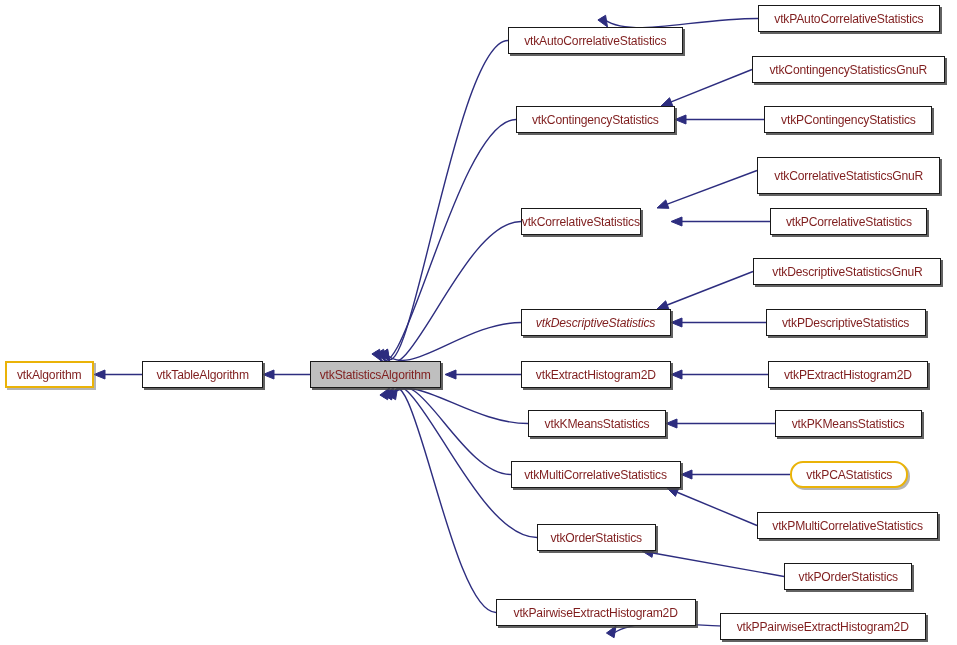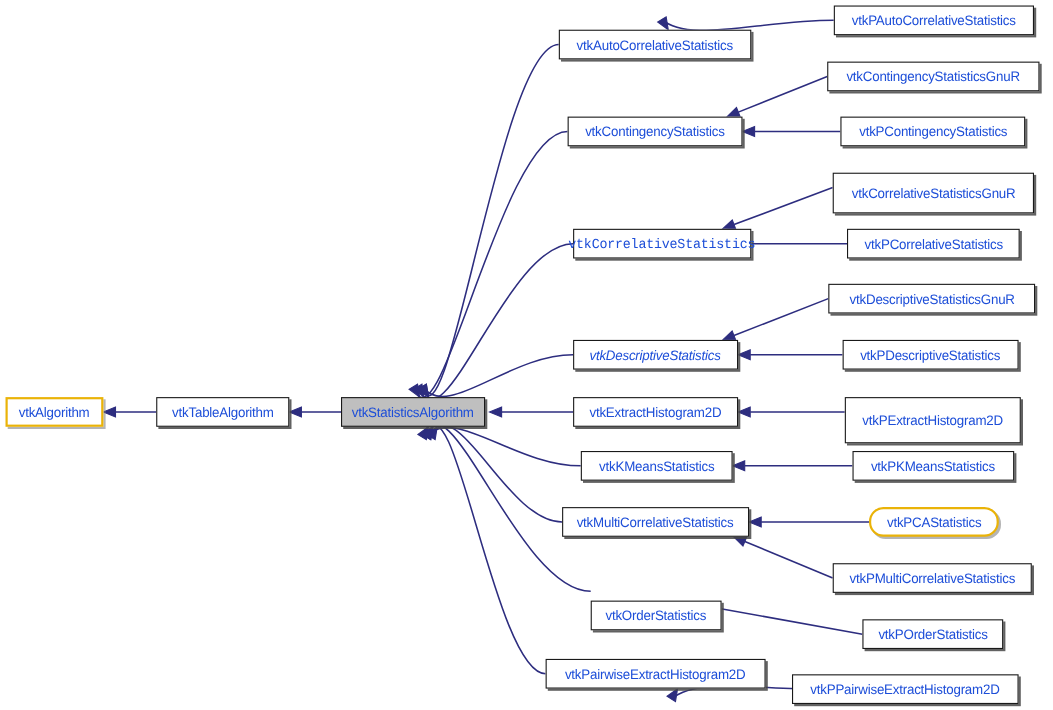--- a/index.html
+++ b/index.html
@@ -26,21 +26,21 @@
   .node {
     position: absolute;
     box-sizing: border-box;
     display: flex;
     align-items: center;
     justify-content: center;
     background: #ffffff;
     border: 1px solid #191919;
     box-shadow: 2px 2px 0 0 rgba(70,70,70,0.85);
     font-size: 12.5px;
-    color: #1d4ed8;
+    color: #7f1d1d;
     letter-spacing: -0.2px;
     white-space: nowrap;
     z-index: 2;
   }
   .node.current {
     background: #bfbfbf;
     border-color: #191919;
   }
   .node.highlight {
     border: 2px solid #eab308;
@@ -115,36 +115,36 @@
       </div>
       <div class="node current" style="left: 310px; top: 361px; width: 131px; height: 27px;">
         <span class="label">vtkStatisticsAlgorithm</span>
       </div>
       <div class="node" style="left: 508px; top: 27px; width: 175px; height: 27px;">
         <span class="label">vtkAutoCorrelativeStatistics</span>
       </div>
       <div class="node" style="left: 516px; top: 106px; width: 159px; height: 27px;">
         <span class="label">vtkContingencyStatistics</span>
       </div>
-      <div class="node" style="left: 521px; top: 208px; width: 162px; height: 27px; font-family: Liberation Mono, monospace;">
+      <div class="node" style="left: 521px; top: 208px; width: 120px; height: 27px;">
         <span class="label">vtkCorrelativeStatistics</span>
       </div>
       <div class="node" style="left: 521px; top: 309px; width: 150px; height: 27px; font-style: italic;">
         <span class="label">vtkDescriptiveStatistics</span>
       </div>
       <div class="node" style="left: 521px; top: 361px; width: 150px; height: 27px;">
         <span class="label">vtkExtractHistogram2D</span>
       </div>
       <div class="node" style="left: 528px; top: 410px; width: 138px; height: 27px;">
         <span class="label">vtkKMeansStatistics</span>
       </div>
       <div class="node" style="left: 511px; top: 461px; width: 170px; height: 27px;">
         <span class="label">vtkMultiCorrelativeStatistics</span>
       </div>
-      <div class="node" style="left: 537px; top: 524px; width: 119px; height: 27px; margin-top: 22px;">
+      <div class="node" style="left: 537px; top: 524px; width: 119px; height: 27px;">
         <span class="label">vtkOrderStatistics</span>
       </div>
       <div class="node" style="left: 496px; top: 599px; width: 200px; height: 27px;">
         <span class="label">vtkPairwiseExtractHistogram2D</span>
       </div>
       <div class="node" style="left: 758px; top: 5px; width: 182px; height: 27px;">
         <span class="label">vtkPAutoCorrelativeStatistics</span>
       </div>
       <div class="node" style="left: 752px; top: 56px; width: 193px; height: 27px;">
         <span class="label">vtkContingencyStatisticsGnuR</span>
@@ -157,21 +157,21 @@
       </div>
       <div class="node" style="left: 770px; top: 208px; width: 157px; height: 27px;">
         <span class="label">vtkPCorrelativeStatistics</span>
       </div>
       <div class="node" style="left: 753px; top: 258px; width: 188px; height: 27px;">
         <span class="label">vtkDescriptiveStatisticsGnuR</span>
       </div>
       <div class="node" style="left: 766px; top: 309px; width: 160px; height: 27px;">
         <span class="label">vtkPDescriptiveStatistics</span>
       </div>
-      <div class="node" style="left: 768px; top: 361px; width: 160px; height: 42px;">
+      <div class="node" style="left: 768px; top: 361px; width: 160px; height: 27px;">
         <span class="label">vtkPExtractHistogram2D</span>
       </div>
       <div class="node" style="left: 775px; top: 410px; width: 147px; height: 27px; align-items: center;">
         <span class="label">vtkPKMeansStatistics</span>
       </div>
       <div class="node highlight" style="left: 790px; top: 461px; width: 118px; height: 27px; border-radius: 13px;">
         <span class="label">vtkPCAStatistics</span>
       </div>
       <div class="node" style="left: 757px; top: 512px; width: 181px; height: 27px;">
         <span class="label">vtkPMultiCorrelativeStatistics</span>

